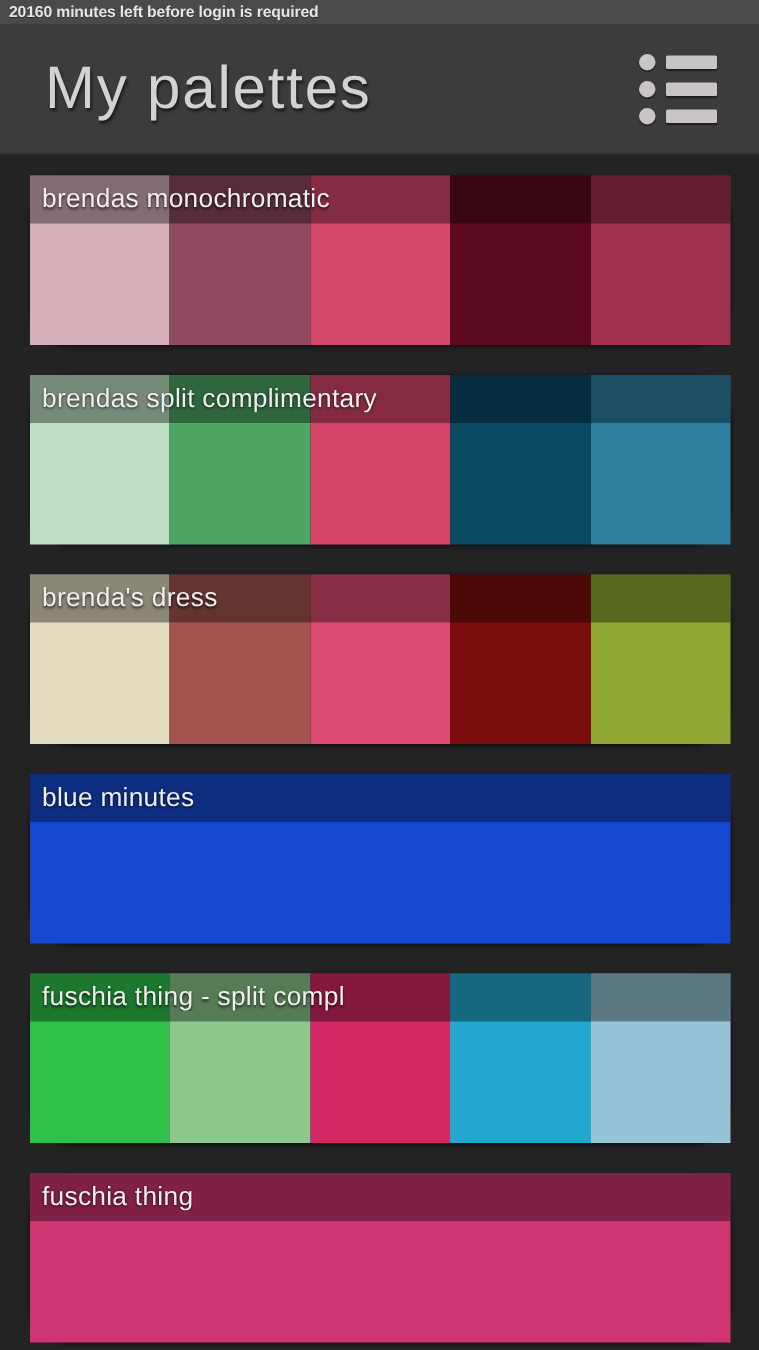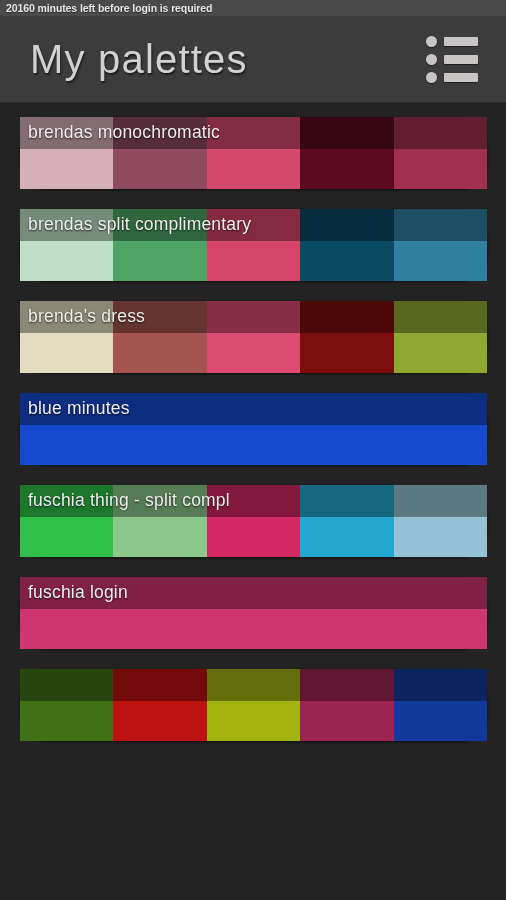--- a/index.html
+++ b/index.html
@@ -68,21 +68,21 @@
   }
 
   
   #palette-list{
     padding:14px 0 0 0;
     height:797px;
     overflow:hidden;
   }
   .palette-card{
     margin:0 19px 20px 20px;
-    height:72px;
+    height:113px;
     position:relative;
     background:#1b1b1b;
     box-shadow:0 1px 3px rgba(0,0,0,.6);
     cursor:pointer;
     border-radius:27px;
   }
   .swatch-row{
     display:flex;
     width:100%;
     height:100%;
@@ -187,21 +187,21 @@
       </div>
       <div class="card-title-bar">
         <span class="card-title">fuschia thing - split compl</span>
       </div>
     </div>
     <div class="palette-card" style="background: rgb(27, 27, 27);">
       <div class="swatch-row">
         <div class="swatch" style="background: rgb(207, 53, 112);"></div>
       </div>
       <div class="card-title-bar">
-        <span class="card-title">fuschia login</span>
+        <span class="card-title">fuschia thing</span>
       </div>
     </div>
     <div class="palette-card" style="background: rgb(27, 27, 27);">
       <div class="swatch-row">
         <div class="swatch" style="background: rgb(63, 114, 21);"></div>
         <div class="swatch" style="background: rgb(188, 18, 18);"></div>
         <div class="swatch" style="background: rgb(162, 179, 18);"></div>
         <div class="swatch" style="background: rgb(156, 36, 80);"></div>
         <div class="swatch" style="background: rgb(18, 58, 156);"></div>
       </div>

